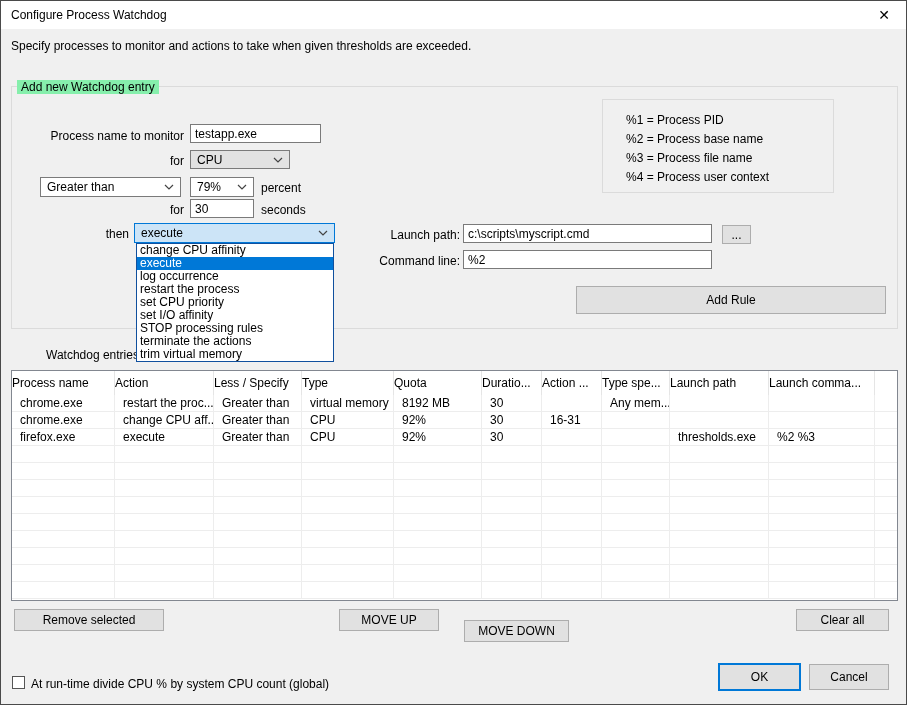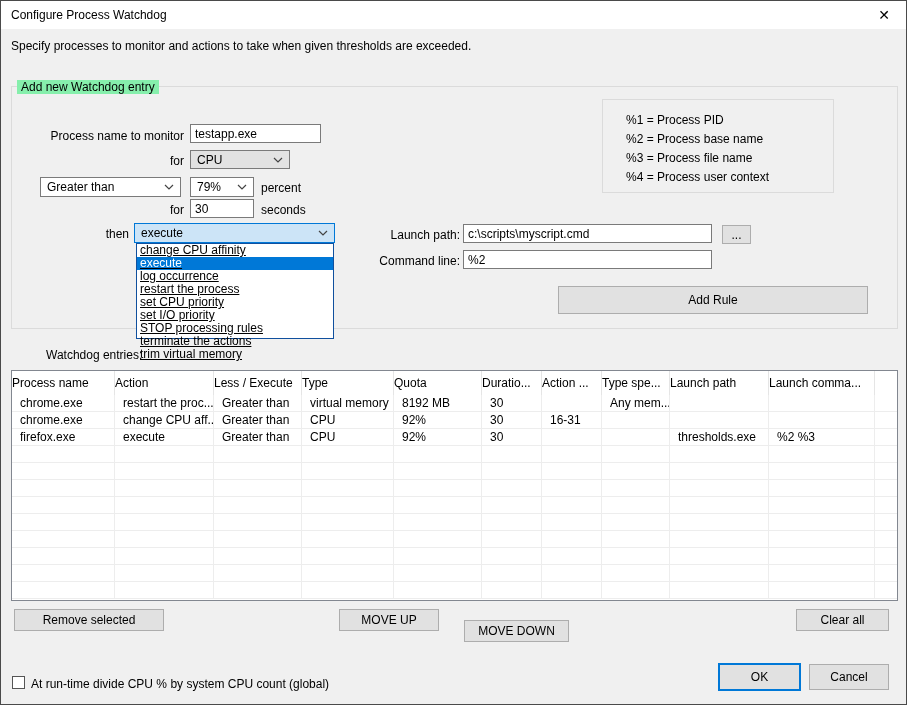--- a/index.html
+++ b/index.html
@@ -87,27 +87,27 @@
 
   <span class="rlabel" style="left:20px;width:108px;top:226px;">then</span>
   <div class="combo focusblue" style="left:133px;top:222px;width:201px;height:20px;">
     <span>execute</span>
     <span class="chev">
         <svg width="10" height="6" viewBox="0 0 10 6">
           <path d="M1 1 L5 5 L9 1" stroke="#444" stroke-width="1.2" fill="none"></path>
         </svg>
       </span>
   </div>
-  <div class="list" style="left:135px;top:242px;width:198px;height:96px;text-decoration:underline;" id="action-list">
+  <div class="list" style="left:135px;top:242px;width:198px;height:119px;" id="action-list">
       <div class="item">change CPU affinity</div>
       <div class="item sel">execute</div>
       <div class="item">log occurrence</div>
       <div class="item">restart the process</div>
       <div class="item">set CPU priority</div>
-      <div class="item">set I/O priority</div>
+      <div class="item">set I/O affinity</div>
       <div class="item">STOP processing rules</div>
       <div class="item">terminate the actions</div>
       <div class="item">trim virtual memory</div>
     </div>
 
   <div class="groupbox" style="left:601px;top:98px;width:232px;height:94px;"></div>
   <div id="variables-list">
       <span class="lbl" style="left: 625px; top: 112px;">%1 = Process PID</span>
       <span class="lbl" style="left: 625px; top: 131px;">%2 = Process base name</span>
       <span class="lbl" style="left: 625px; top: 150px;">%3 = Process file name</span>
@@ -118,28 +118,28 @@
   <div class="input" style="left:462px;top:223px;width:249px;height:19px;">
       <span>c:\scripts\myscript.cmd</span>
     </div>
   <div class="btn" style="left:721px;top:224px;width:29px;height:19px;">...</div>
 
   <span class="rlabel" style="left:355px;width:104px;top:253px;">Command line:</span>
   <div class="input" style="left:462px;top:249px;width:249px;height:19px;">
       <span>%2</span>
     </div>
 
-  <div class="btn" style="left:557px;top:285px;width:310px;height:28px;">Add Rule</div>
+  <div class="btn" style="left:575px;top:285px;width:310px;height:28px;">Add Rule</div>
 
   <span class="lbl" style="left:7px;top:347px;margin-left:38px;">Watchdog entries:</span>
   <div class="table">
     <div class="thead" id="table-head">
         <div class="th" style="width: 103px;">Process name</div>
         <div class="th" style="width: 99px;">Action</div>
-        <div class="th" style="width: 88px;">Less / Execute</div>
+        <div class="th" style="width: 88px;">Less / Specify</div>
         <div class="th" style="width: 92px;">Type</div>
         <div class="th" style="width: 88px;">Quota</div>
         <div class="th" style="width: 60px;">Duratio...</div>
         <div class="th" style="width: 60px; text-align: right;">Action ...</div>
         <div class="th" style="width: 68px;">Type spe...</div>
         <div class="th" style="width: 99px;">Launch path</div>
         <div class="th" style="width: 106px;">Launch comma...</div>
         <div class="th fill"></div>
       </div>
     <div id="table-body">

